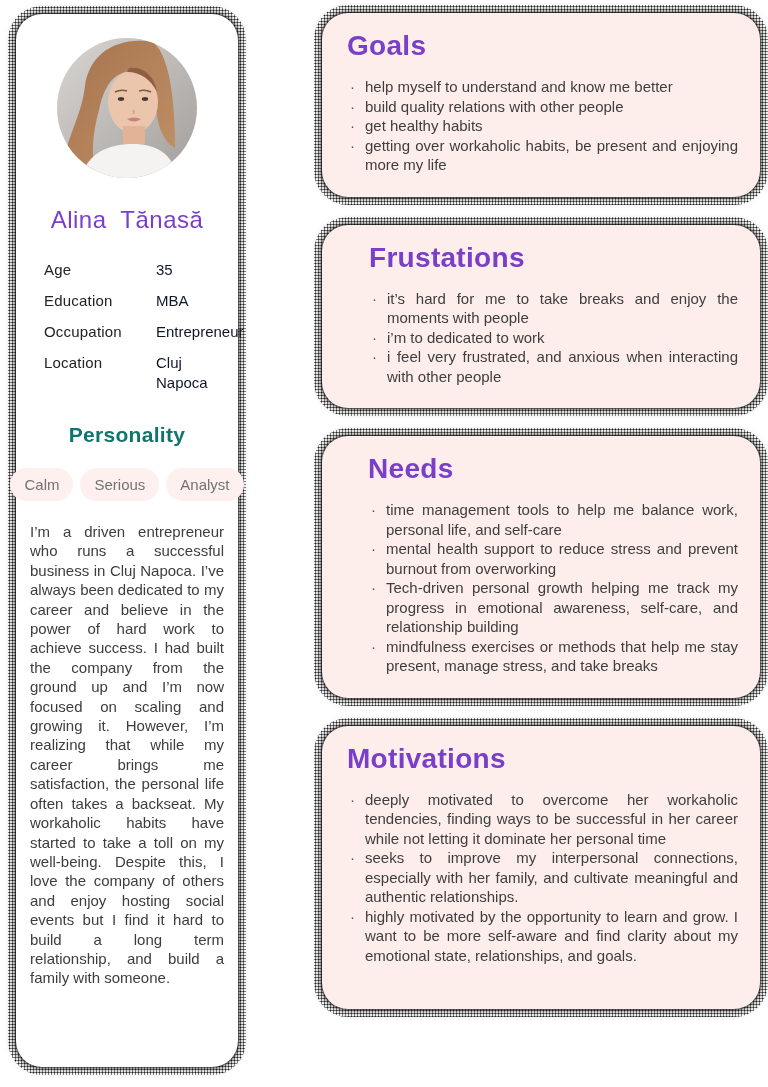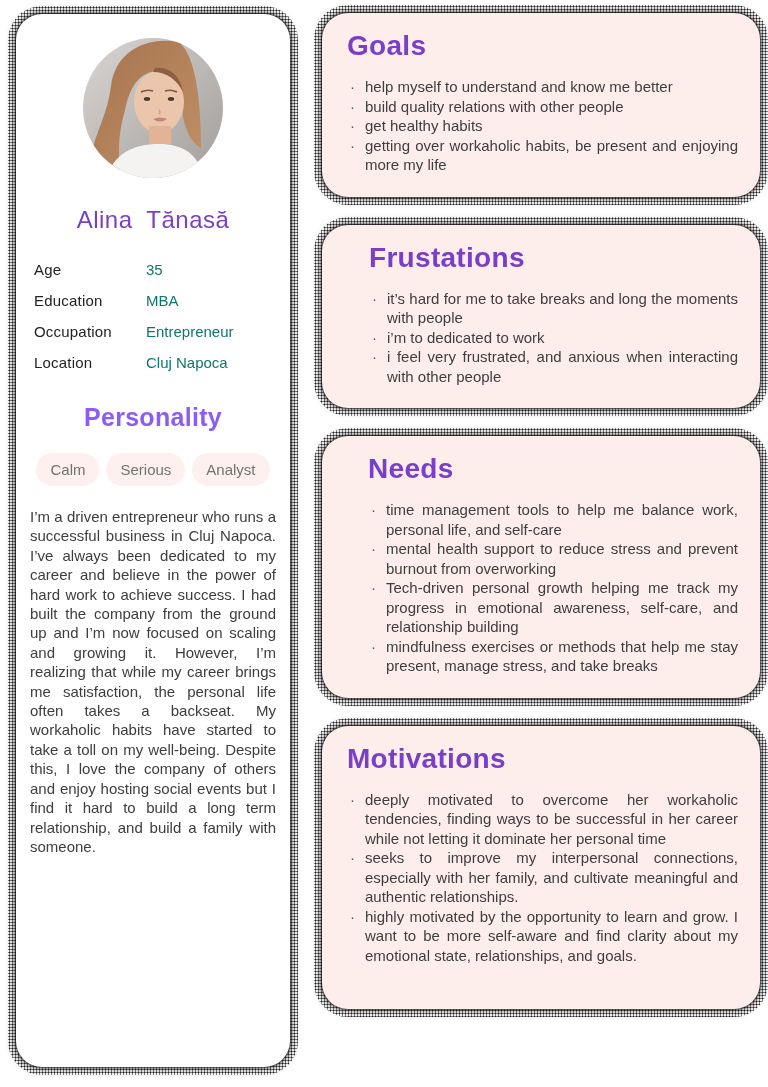--- a/index.html
+++ b/index.html
@@ -23,47 +23,47 @@
     inset: -8px;
     border-radius: 34px;
     background-image: radial-gradient(circle, rgba(12,12,12,0.9) 0.7px, rgba(12,12,12,0) 1.4px);
     background-size: 3px 3px;
     z-index: -1;
   }
   
   .persona-card {
     position: absolute;
     left: 16px; top: 14px;
-    width: 274px; height: 1053px;
+    width: 222px; height: 1053px;
     background: #ffffff;
   }
   .avatar {
     width: 140px; height: 140px;
     margin: 24px auto 0;
     border-radius: 50%;
     overflow: hidden;
   }
   .avatar svg { display: block; width: 100%; height: 100%; }
   .persona-name {
     margin-top: 28px;
     text-align: center;
     font-size: 24px;
     font-weight: 500;
     letter-spacing: 0.5px;
     word-spacing: 7px;
     color: #7a3fc8;
   }
-  .attrs { margin: 26px 18px 0; }
+  .attrs { margin: 26px 28px 0; }
   .attr-row { display: flex; font-size: 15px; line-height: 20px; margin-bottom: 11px; }
   .attr-label { width: 112px; color: #232323; font-weight: 500; letter-spacing: 0.2px; flex: 0 0 112px; }
-  .attr-value { color: #0f766e; }
+  .attr-value { color: #0f172a; }
   .section-heading {
     text-align: center;
-    color: #8b5cf6;
-    font-size: 25px;
+    color: #0f766e;
+    font-size: 21px;
     font-weight: 700;
     letter-spacing: 0.3px;
   }
   .personality-heading { margin-top: 30px; }
   .chips { display: flex; justify-content: center; gap: 7px; margin-top: 21px; }
   .chip {
     background: #fdf0ef;
     border-radius: 17px;
     padding: 8px 14px;
     font-size: 15px;
@@ -186,21 +186,21 @@
           <span class="li-text">getting over workaholic habits, be present and enjoying more my life</span>
         </li>
       </ul>
   </div>
 
   <div class="card section-card">
     <h2 class="section-title">Frustations</h2>
     <ul class="bullets">
         <li>
           <span class="dot">·</span>
-          <span class="li-text">it’s hard for me to take breaks and long the moments with people</span>
+          <span class="li-text">it’s hard for me to take breaks and enjoy the moments with people</span>
         </li>
         <li>
           <span class="dot">·</span>
           <span class="li-text">i’m to dedicated to work</span>
         </li>
         <li>
           <span class="dot">·</span>
           <span class="li-text">i feel very frustrated, and anxious when interacting with other people</span>
         </li>
       </ul>

